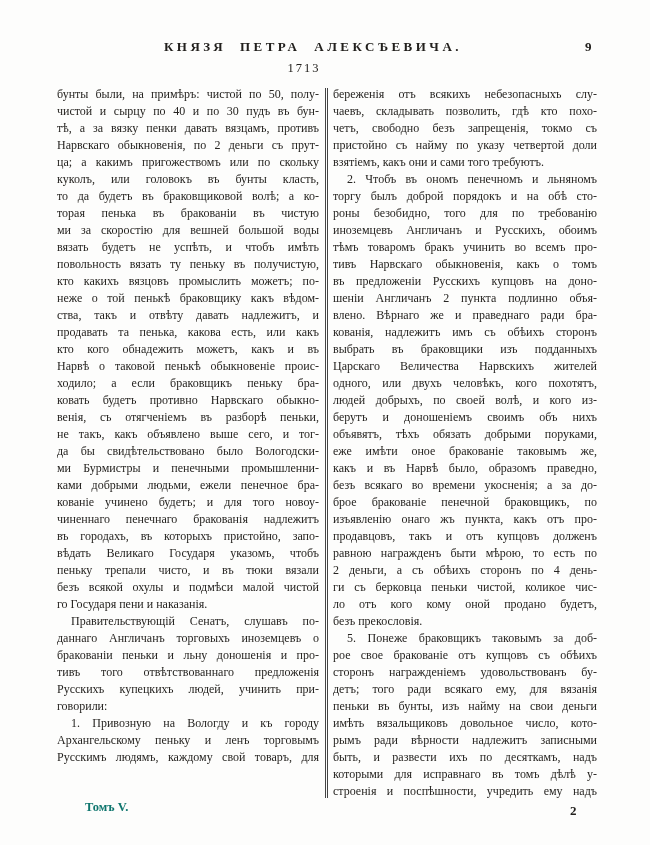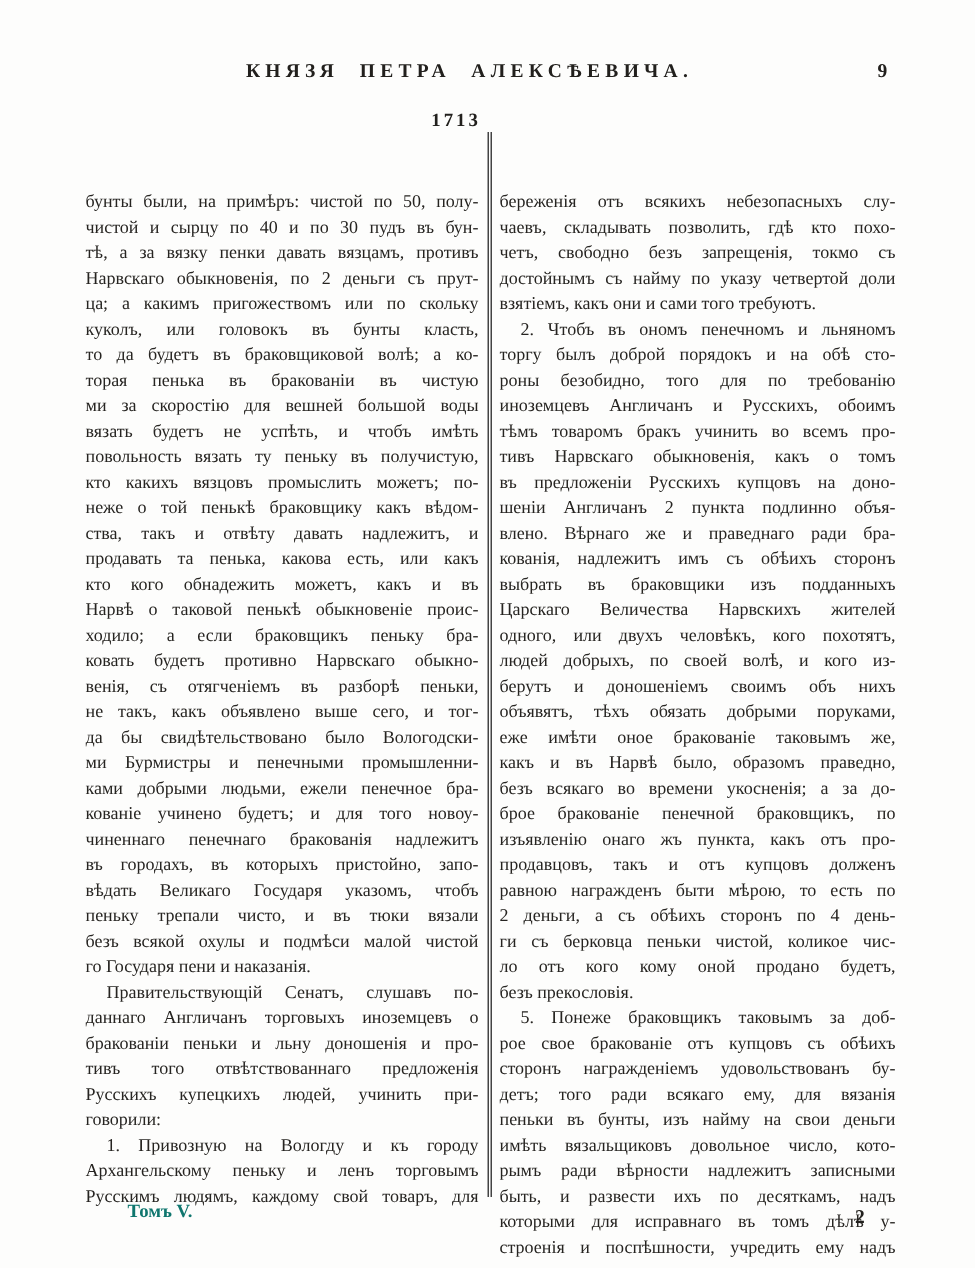--- a/index.html
+++ b/index.html
@@ -16,29 +16,29 @@
   .running-title{
     position:absolute;top:39px;left:313px;transform:translateX(-50%);
     font-size:13px;font-weight:bold;letter-spacing:3.5px;word-spacing:7px;
     white-space:nowrap;color:#22201d;
   }
   .page-number{
     position:absolute;top:39px;left:585px;
     font-size:13px;font-weight:bold;color:#22201d;
   }
   .year-heading{
-    position:absolute;top:73px;left:304px;transform:translateX(-50%);
-    font-size:12.5px;font-weight:bold;letter-spacing:2px;color:#22201d;
+    position:absolute;top:61px;left:304px;transform:translateX(-50%);
+    font-size:12.5px;font-weight:normal;letter-spacing:2px;color:#22201d;
   }
   
   .columns{
     position:absolute;top:86px;left:57px;width:540px;height:716px;
     display:flex;
   }
-  .col{width:262px;margin-top:40px;}
+  .col{width:262px;}
   .col.right{width:264px;}
   .divider{
     width:0;border-left:3px double #444;
     margin:2px 5px 4px 6px;
   }
   .line{
     font-size:12px;line-height:17px;height:17px;overflow:hidden;
     text-align:justify;text-align-last:justify;
     white-space:normal;color:#262421;
   }
@@ -106,21 +106,21 @@
         <div class="line end">говорили:</div>
         <div class="line indent">1. Привозную на Вологду и къ городу</div>
         <div class="line">Архангельскому пеньку и ленъ торговымъ</div>
         <div class="line">Русскимъ людямъ, каждому свой товаръ, для</div>
       </div>
     <div class="divider"></div>
     <div class="col right">
         <div class="line">береженія отъ всякихъ небезопасныхъ слу-</div>
         <div class="line">чаевъ, складывать позволить, гдѣ кто похо-</div>
         <div class="line">четъ, свободно безъ запрещенія, токмо съ</div>
-        <div class="line">достойнымъ съ найму по указу четвертой доли</div>
+        <div class="line">пристойно съ найму по указу четвертой доли</div>
         <div class="line end">взятіемъ, какъ они и сами того требуютъ.</div>
         <div class="line indent">2. Чтобъ въ ономъ пенечномъ и льняномъ</div>
         <div class="line">торгу былъ доброй порядокъ и на обѣ сто-</div>
         <div class="line">роны безобидно, того для по требованію</div>
         <div class="line">иноземцевъ Англичанъ и Русскихъ, обоимъ</div>
         <div class="line">тѣмъ товаромъ бракъ учинить во всемъ про-</div>
         <div class="line">тивъ Нарвскаго обыкновенія, какъ о томъ</div>
         <div class="line">въ предложеніи Русскихъ купцовъ на доно-</div>
         <div class="line">шеніи Англичанъ 2 пункта подлинно объя-</div>
         <div class="line">влено. Вѣрнаго же и праведнаго ради бра-</div>

